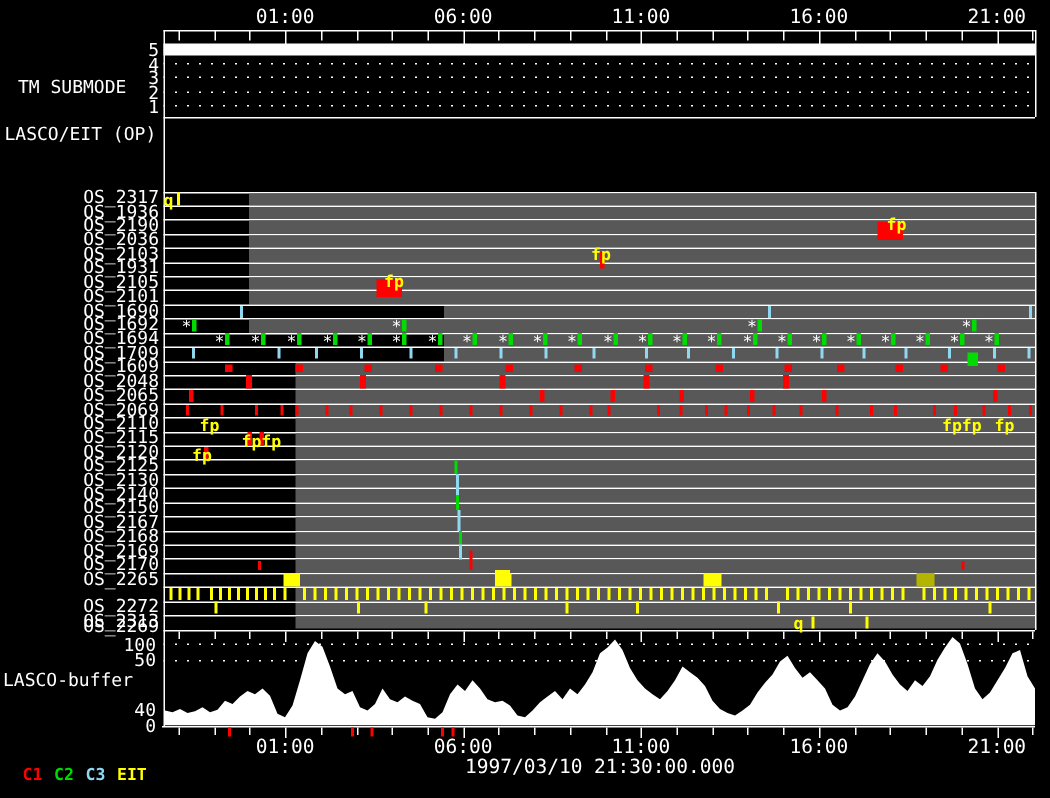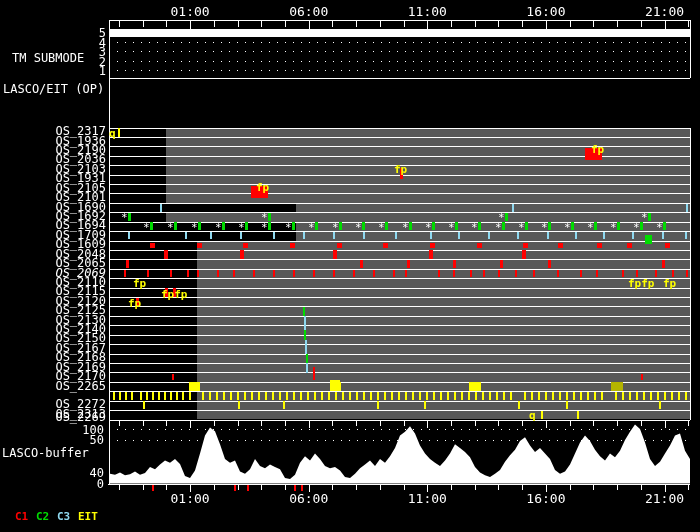--- a/index.html
+++ b/index.html
@@ -16,20 +16,21 @@
   .date{position:absolute;color:#fff;font:13px "DejaVu Sans Mono",monospace;text-align:center;}
   .leg{position:absolute;font:11px "DejaVu Sans Mono",monospace;font-weight:bold;}
 </style>
 </head>
 <body>
 
 <div id="screen">
   <div class="lbl" style="left:12px;top:51px">TM SUBMODE</div>
   <div class="lbl" style="left:3px;top:82px">LASCO/EIT (OP)</div>
   <div class="lbl" style="left:2px;top:446px">LASCO-buffer</div>
+  <div class="date" style="left:250px;width:300px;top:504px">1997/03/10 21:30:00.000</div>
 <div class="abs" style="left: 108.5px; top: 20px; width: 581.5px; height: 1px; background: rgb(255, 255, 255);"></div>
     <div class="abs" style="left: 118.96px; top: 20px; width: 1px; height: 7px; background: rgb(255, 255, 255);"></div>
     <div class="abs" style="left: 142.68px; top: 20px; width: 1px; height: 7px; background: rgb(255, 255, 255);"></div>
     <div class="abs" style="left: 166.4px; top: 20px; width: 1px; height: 7px; background: rgb(255, 255, 255);"></div>
     <div class="abs" style="left: 190.12px; top: 20px; width: 1px; height: 11px; background: rgb(255, 255, 255);"></div>
     <div class="abs" style="left: 213.84px; top: 20px; width: 1px; height: 7px; background: rgb(255, 255, 255);"></div>
     <div class="abs" style="left: 237.56px; top: 20px; width: 1px; height: 7px; background: rgb(255, 255, 255);"></div>
     <div class="abs" style="left: 261.28px; top: 20px; width: 1px; height: 7px; background: rgb(255, 255, 255);"></div>
     <div class="abs" style="left: 285px; top: 20px; width: 1px; height: 7px; background: rgb(255, 255, 255);"></div>
     <div class="abs" style="left: 308.72px; top: 20px; width: 1px; height: 11px; background: rgb(255, 255, 255);"></div>
@@ -108,21 +109,21 @@
     <div class="abs" style="left: 197px; top: 241.532px; width: 493px; height: 8.41935px; background: rgb(88, 88, 88);"></div>
     <div class="oslbl" style="top: 238.242px;">OS_1609</div>
     <div class="abs" style="left: 108.5px; top: 249.952px; width: 581.5px; height: 1px; background: rgb(255, 255, 255);"></div>
     <div class="abs" style="left: 197px; top: 250.952px; width: 493px; height: 8.41935px; background: rgb(88, 88, 88);"></div>
     <div class="oslbl" style="top: 247.661px;">OS_2048</div>
     <div class="abs" style="left: 108.5px; top: 259.371px; width: 581.5px; height: 1px; background: rgb(255, 255, 255);"></div>
     <div class="abs" style="left: 197px; top: 260.371px; width: 493px; height: 8.41935px; background: rgb(88, 88, 88);"></div>
     <div class="oslbl" style="top: 257.081px;">OS_2065</div>
     <div class="abs" style="left: 108.5px; top: 268.79px; width: 581.5px; height: 1px; background: rgb(255, 255, 255);"></div>
     <div class="abs" style="left: 197px; top: 269.79px; width: 493px; height: 8.41935px; background: rgb(88, 88, 88);"></div>
-    <div class="oslbl" style="top: 266.5px; font-style: italic;">OS_2069</div>
+    <div class="oslbl" style="top: 266.5px;">OS_2069</div>
     <div class="abs" style="left: 108.5px; top: 278.21px; width: 581.5px; height: 1px; background: rgb(255, 255, 255);"></div>
     <div class="abs" style="left: 197px; top: 279.21px; width: 493px; height: 8.41935px; background: rgb(88, 88, 88);"></div>
     <div class="oslbl" style="top: 275.919px;">OS_2110</div>
     <div class="abs" style="left: 108.5px; top: 287.629px; width: 581.5px; height: 1px; background: rgb(255, 255, 255);"></div>
     <div class="abs" style="left: 197px; top: 288.629px; width: 493px; height: 8.41935px; background: rgb(88, 88, 88);"></div>
     <div class="oslbl" style="top: 285.339px;">OS_2115</div>
     <div class="abs" style="left: 108.5px; top: 297.048px; width: 581.5px; height: 1px; background: rgb(255, 255, 255);"></div>
     <div class="abs" style="left: 197px; top: 298.048px; width: 493px; height: 8.41935px; background: rgb(88, 88, 88);"></div>
     <div class="oslbl" style="top: 294.758px;">OS_2120</div>
     <div class="abs" style="left: 108.5px; top: 306.468px; width: 581.5px; height: 1px; background: rgb(255, 255, 255);"></div>

